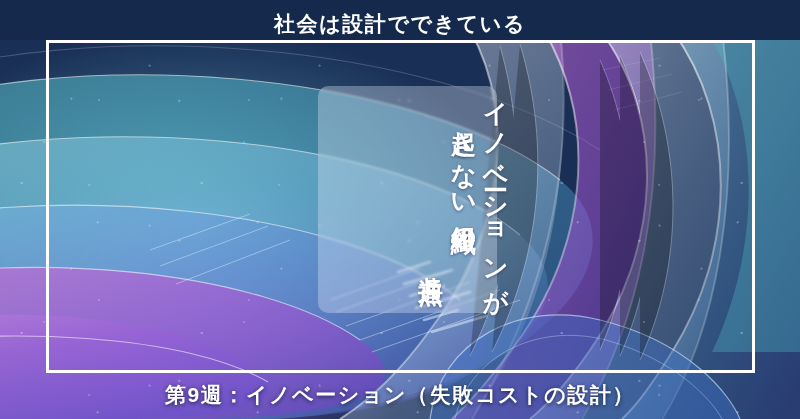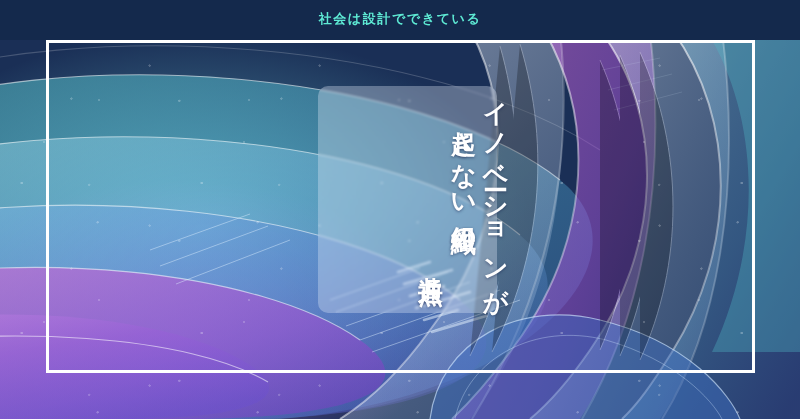--- a/index.html
+++ b/index.html
@@ -108,22 +108,22 @@
   }
   .v-line.l1 { margin-top: 0px;  margin-right: 2px; }
   .v-line.l2 { margin-top: 28px; margin-right: 7px; }
   .v-line.l3 { margin-top: 172px; margin-right: 8px; }
 
   
   .caption {
     position: absolute;
     left: 0; right: 0;
     text-align: center;
-    color: #5eead4;
-    font-size: 13px;
+    color: #ffffff;
+    font-size: 21px;
     font-weight: 700;
     letter-spacing: 1.6px;
     white-space: nowrap;
   }
   .caption-top    { top: 10px; }
   .caption-bottom { bottom: 10px; text-shadow: 0 1px 4px rgba(12,24,48,.85); }
 </style>
 </head>
 <body>
 
@@ -266,14 +266,15 @@
 
   <div class="title-panel"></div>
 
   <div class="vertical-title">
     <div class="v-line l1">イノベーションが</div>
     <div class="v-line l2">起きない組織の</div>
     <div class="v-line l3">共通点</div>
   </div>
 
   <div class="caption caption-top">社会は設計でできている</div>
+  <div class="caption caption-bottom">第9週：イノベーション（失敗コストの設計）</div>
 
 </div>
 
 </body></html>

